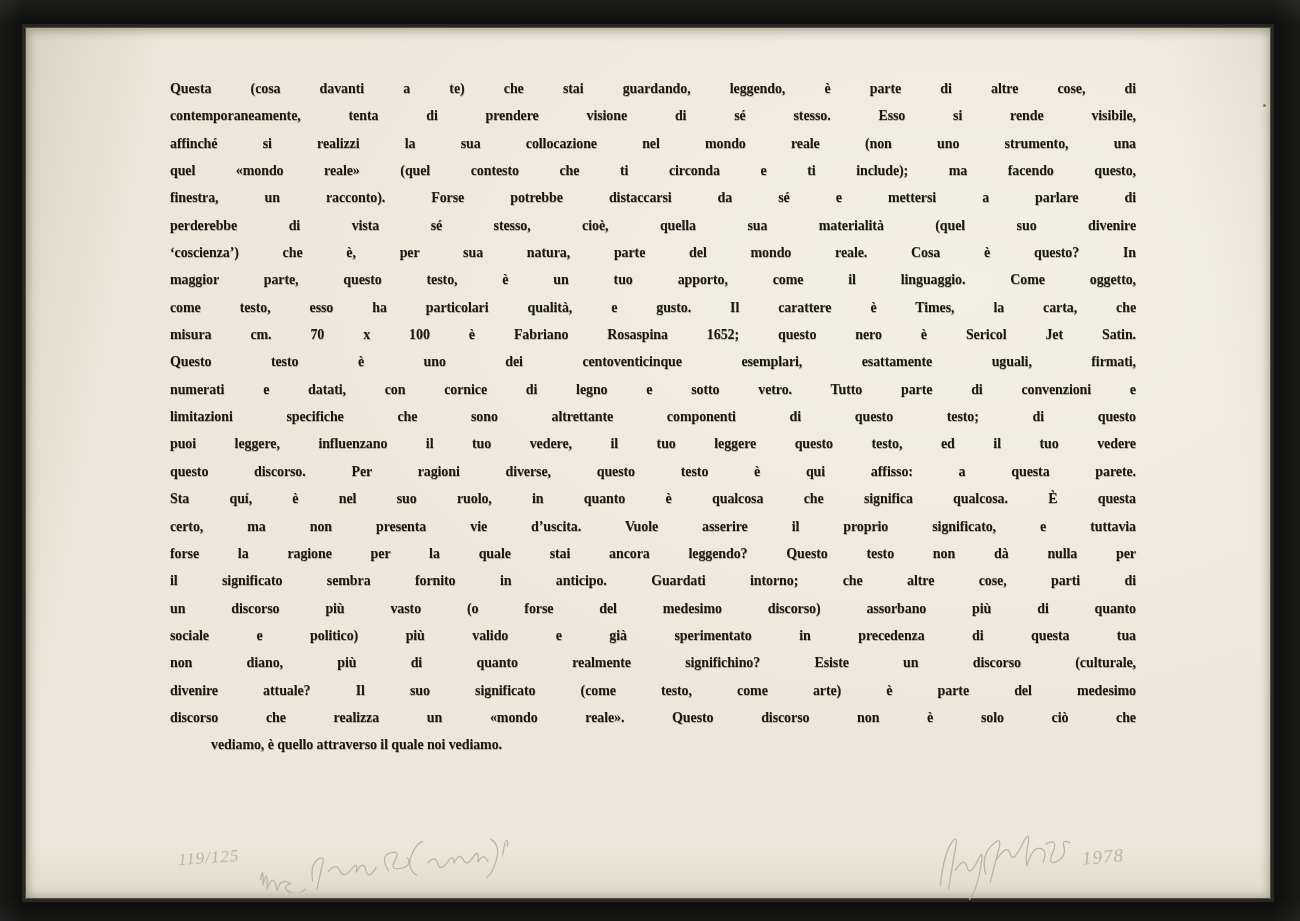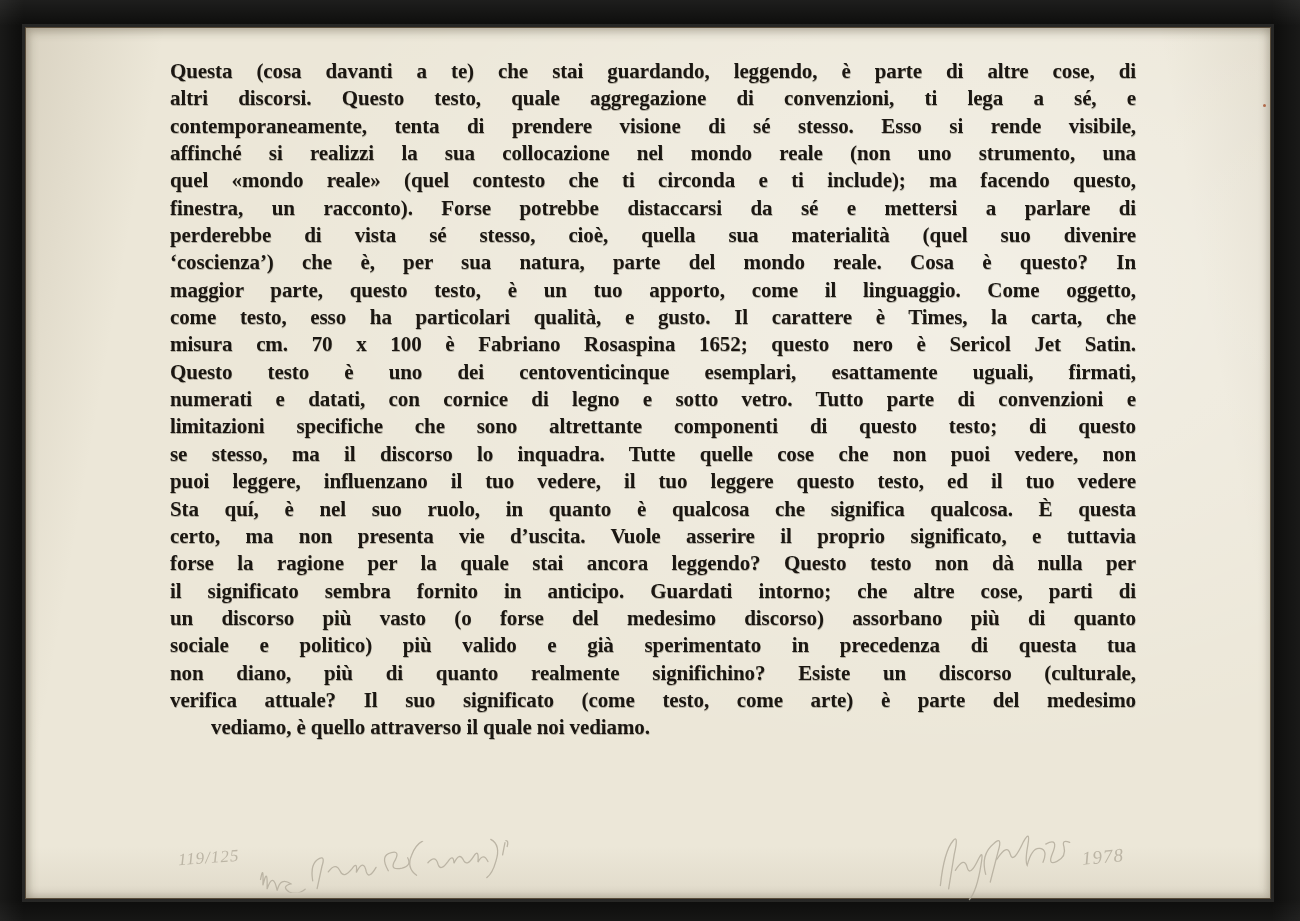--- a/index.html
+++ b/index.html
@@ -30,24 +30,24 @@
       linear-gradient(260deg, rgba(120,104,76,.10), rgba(120,104,76,0) 8%),
       linear-gradient(0deg, rgba(120,104,76,.10), rgba(120,104,76,0) 6%);
     box-shadow:
       inset 3px 4px 10px rgba(70,60,40,.30),
       inset -3px -3px 9px rgba(70,60,40,.22),
       0 0 0 1px rgba(150,122,82,.45),
       0 0 0 4px rgba(60,60,58,.55);
   }
   
   .text-block{
-    position:absolute;left:144px;top:30px;width:966px;
+    position:absolute;left:144px;top:47px;width:966px;
     color:var(--ink,#1b1712);
     font-weight:700;
-    font-size:21px;line-height:27.35px;
+    font-size:14px;line-height:27.35px;
     letter-spacing:-0.1px;
   }
   .text-line{
     text-align:justify;text-align-last:justify;
     white-space:normal;
     text-shadow:.4px .5px 0 rgba(70,62,48,.35);
   }
   .text-line:last-child{text-align-last:left;margin-left:41px;}
   
   .pencil{
@@ -71,43 +71,43 @@
 <body>
 
 <div class="stage">
 
   <div class="frame"></div>
 
   <div class="paper">
 
     <div class="text-block">
         <div class="text-line">Questa (cosa davanti a te) che stai guardando, leggendo, è parte di altre cose, di</div>
-        <div class="text-line">altri discorsi. Questo testo, quale aggregazione di convenzioni, ti lega a sé, e</div>
         <div class="text-line">contemporaneamente, tenta di prendere visione di sé stesso. Esso si rende visibile,</div>
         <div class="text-line">affinché si realizzi la sua collocazione nel mondo reale (non uno strumento, una</div>
         <div class="text-line">quel «mondo reale» (quel contesto che ti circonda e ti include); ma facendo questo,</div>
         <div class="text-line">finestra, un racconto). Forse potrebbe distaccarsi da sé e mettersi a parlare di</div>
         <div class="text-line">perderebbe di vista sé stesso, cioè, quella sua materialità (quel suo divenire</div>
         <div class="text-line">‘coscienza’) che è, per sua natura, parte del mondo reale. Cosa è questo? In</div>
         <div class="text-line">maggior parte, questo testo, è un tuo apporto, come il linguaggio. Come oggetto,</div>
         <div class="text-line">come testo, esso ha particolari qualità, e gusto. Il carattere è Times, la carta, che</div>
         <div class="text-line">misura cm. 70 x 100 è Fabriano Rosaspina 1652; questo nero è Sericol Jet Satin.</div>
         <div class="text-line">Questo testo è uno dei centoventicinque esemplari, esattamente uguali, firmati,</div>
         <div class="text-line">numerati e datati, con cornice di legno e sotto vetro. Tutto parte di convenzioni e</div>
         <div class="text-line">limitazioni specifiche che sono altrettante componenti di questo testo; di questo</div>
-        <div class="text-line">se stesso, ma il discorso lo inquadra. Tutte quelle cose che non puoi vedere, non</div>
         <div class="text-line">puoi leggere, influenzano il tuo vedere, il tuo leggere questo testo, ed il tuo vedere</div>
+        <div class="text-line">questo discorso. Per ragioni diverse, questo testo è qui affisso: a questa parete.</div>
         <div class="text-line">Sta quí, è nel suo ruolo, in quanto è qualcosa che significa qualcosa. È questa</div>
         <div class="text-line">certo, ma non presenta vie d’uscita. Vuole asserire il proprio significato, e tuttavia</div>
         <div class="text-line">forse la ragione per la quale stai ancora leggendo? Questo testo non dà nulla per</div>
         <div class="text-line">il significato sembra fornito in anticipo. Guardati intorno; che altre cose, parti di</div>
         <div class="text-line">un discorso più vasto (o forse del medesimo discorso) assorbano più di quanto</div>
         <div class="text-line">sociale e politico) più valido e già sperimentato in precedenza di questa tua</div>
         <div class="text-line">non diano, più di quanto realmente significhino? Esiste un discorso (culturale,</div>
-        <div class="text-line">verifica attuale? Il suo significato (come testo, come arte) è parte del medesimo</div>
+        <div class="text-line">divenire attuale? Il suo significato (come testo, come arte) è parte del medesimo</div>
+        <div class="text-line">discorso che realizza un «mondo reale». Questo discorso non è solo ciò che</div>
         <div class="text-line">vediamo, è quello attraverso il quale noi vediamo.</div>
       </div>
 
     <span class="pencil edition">119/125</span>
 
     <svg class="scribble title-scribble" width="260" height="45" viewBox="0 0 260 45">
       <path d="M6,30 q4,-16 2,6 q6,-20 4,4 q7,-18 10,2 q4,-14 14,-6 q-10,2 -2,8 q8,4 16,-2"></path>
       <path d="M58,34 q-2,-18 8,-22 q6,-2 2,8 l-6,22"></path>
       <path d="M74,26 q8,-10 12,0 q3,8 12,-2 q6,-8 4,4 q8,-14 10,0 q2,8 10,-4"></path>
       <path d="M134,28 q-8,-16 4,-18 q10,-2 2,10 q-4,8 8,6 q10,-2 6,-10"></path>

